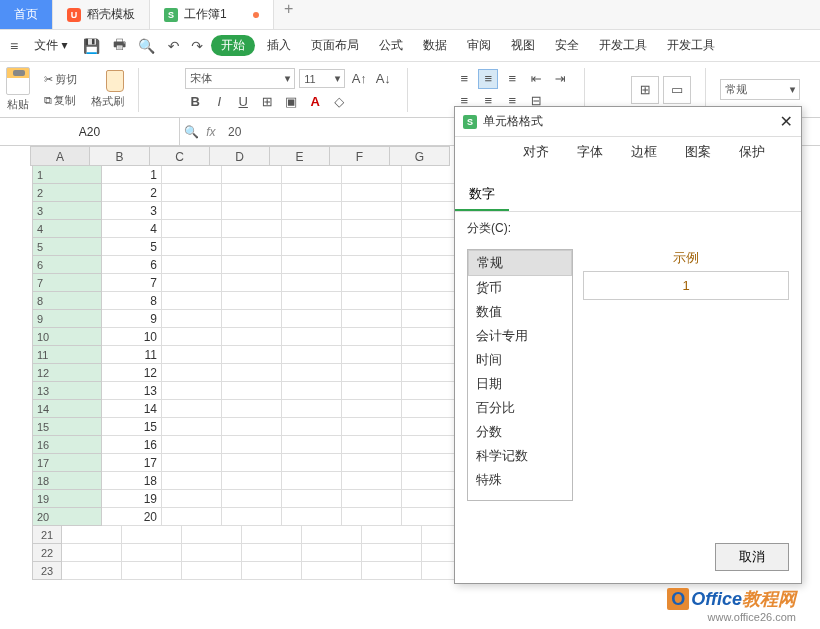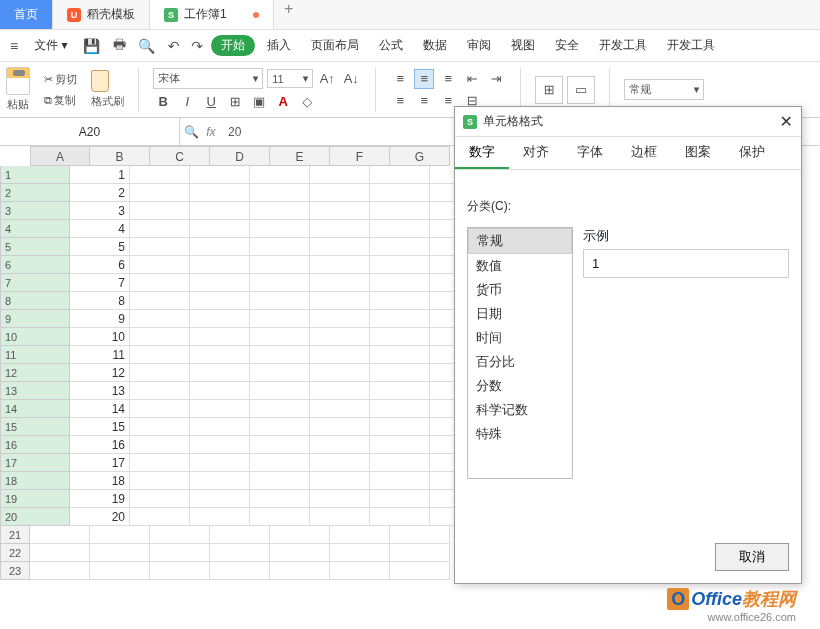--- a/index.html
+++ b/index.html
@@ -29,37 +29,37 @@
 .mini.act { background:#d6e8f5; border:1px solid #8ab8e6;}
 .fbar { display:flex; height:28px; border-bottom:1px solid #d0d0d0; align-items:center; }
 .namebox { width:180px; border-right:1px solid #d0d0d0; padding:0 8px; text-align:center; height:100%; display:flex; align-items:center; justify-content:center;}
 .fx { width:40px; display:flex; justify-content:center; color:#888;}
 .fxinput { flex:1; padding:0 8px; color:#555;}
 .grid { position:relative; }
 .colhead { display:flex; margin-left:30px; }
 .colhead div { width:60px; height:20px; border:1px solid #ccc; border-left:none; background:#f2f2f2; text-align:center; font-size:12px; color:#555; line-height:20px;}
 .colhead div:first-child { border-left:1px solid #ccc; background:#e8e8e8;}
 .rows { }
-.row { display:flex; }
+.row { display:flex;margin-left:32px; }
 .rowh { width:30px; height:18px; border:1px solid #ccc; border-top:none; background:#f2f2f2; text-align:center; font-size:11px; color:#555; line-height:18px;}
 .cell { width:60px; height:18px; border-right:1px solid #ddd; border-bottom:1px solid #ddd; text-align:right; padding-right:4px; font-size:12px; line-height:18px;}
 .row .cell:first-of-type { outline:1px solid #47b366; outline-offset:-1px; background:#fff;}
 .rowh.sel { background:#d8efe0;}
 .dialog { position:absolute; top:106px; left:454px; width:348px; height:478px; background:#fff; border:1px solid #999; box-shadow:2px 2px 8px rgba(0,0,0,.2); }
 .dtitle { height:30px; display:flex; align-items:center; padding:0 8px; border-bottom:1px solid #ddd; gap:6px;}
 .dtitle .close { margin-left:auto; font-size:16px; cursor:pointer; color:#333;}
 .dtabs { display:flex; border-bottom:1px solid #ddd; }
 .dtabs div { padding:6px 14px; cursor:pointer; font-size:13px; color:#333;}
-.dtabs div.act { border-bottom:2px solid #2ea34d; color:#000; font-weight:500;}
+.dtabs div.act { border-bottom:2px solid #2ea34d; color:#000; font-weight:500;margin-top:42px;}
 .dbody { padding:8px 12px; display:flex; gap:10px; }
-.catlabel { font-size:12px; color:#333; margin-bottom:4px;margin-top:20px;}
+.catlabel { font-size:12px; color:#333; margin-bottom:4px;}
 .catlist { border:1px solid #bbb; width:106px; height:252px; overflow:hidden;}
 .catlist div { padding:3px 8px; font-size:13px; cursor:pointer;}
 .catlist div.sel { background:#e0e0e0;}
-.preview { flex:1; font-size:13px; color:#0f172a;}
+.preview { flex:1; font-size:13px; color:#a16207;text-align:center;}
 .preview .lbl { margin-bottom:4px;}
 .preview .val { border:1px solid #ccc; padding:6px 8px; margin-bottom:14px; min-height:24px;}
 .preview .desc { line-height:1.6;}
 .dbtns { position:absolute; bottom:12px; right:12px; display:flex; gap:12px;}
 .dbtns button { width:74px; height:28px; border:1px solid #999; background:#f0f0f0; cursor:pointer; font-size:13px;}
 .watermark { position:absolute; bottom:6px; right:24px; font-size:18px; font-weight:bold; font-style:italic; color:#e68a33;}
 .watermark span { color:#1a5fb4;}
 .watermark .u { font-size:11px; color:#888; font-style:normal; display:block; text-align:right; font-weight:normal;}
 .wicon { display:inline-block; width:22px; height:22px; background:#e68a33; color:#fff; text-align:center; line-height:22px; border-radius:2px; font-style:normal; margin-right:2px;}
 </style>
@@ -104,21 +104,21 @@
 
 <div class="ribbon">
   <div class="rgrp" style="align-items:center">
     <div class="paste-ico"></div>
     <span>粘贴</span>
   </div>
   <div class="rgrp">
     <div class="rbtn">✂ <span>剪切</span></div>
     <div class="rbtn">⧉ <span>复制</span></div>
   </div>
-  <div class="rgrp" style="align-items:flex-start">
+  <div class="rgrp" style="align-items:flex-end">
     <div class="brush"></div>
     <span>格式刷</span>
   </div>
   <div class="sep"></div>
   <div class="rgrp">
     <div class="rgrp row">
       <div class="sel" style="min-width:110px">
           <span>宋体</span>
           <span>▾</span>
         </div>
@@ -442,24 +442,25 @@
       <div>边框</div>
       <div>图案</div>
       <div>保护</div>
     </div>
   <div style="padding:8px 12px 0 12px">
       <div class="catlabel">分类(C):</div>
     </div>
   <div class="dbody">
     <div class="catlist" id="catlist">
         <div class="sel">常规</div>
+        <div>货币</div>
         <div>数值</div>
-        <div>货币</div>
+        <div>会计专用</div>
+        <div>时间</div>
         <div>日期</div>
-        <div>时间</div>
         <div>百分比</div>
         <div>分数</div>
         <div>科学记数</div>
         <div>特殊</div>
       </div>
     <div class="preview">
       <div class="lbl">示例</div>
       <div class="val">1</div>
     </div>
   </div>

